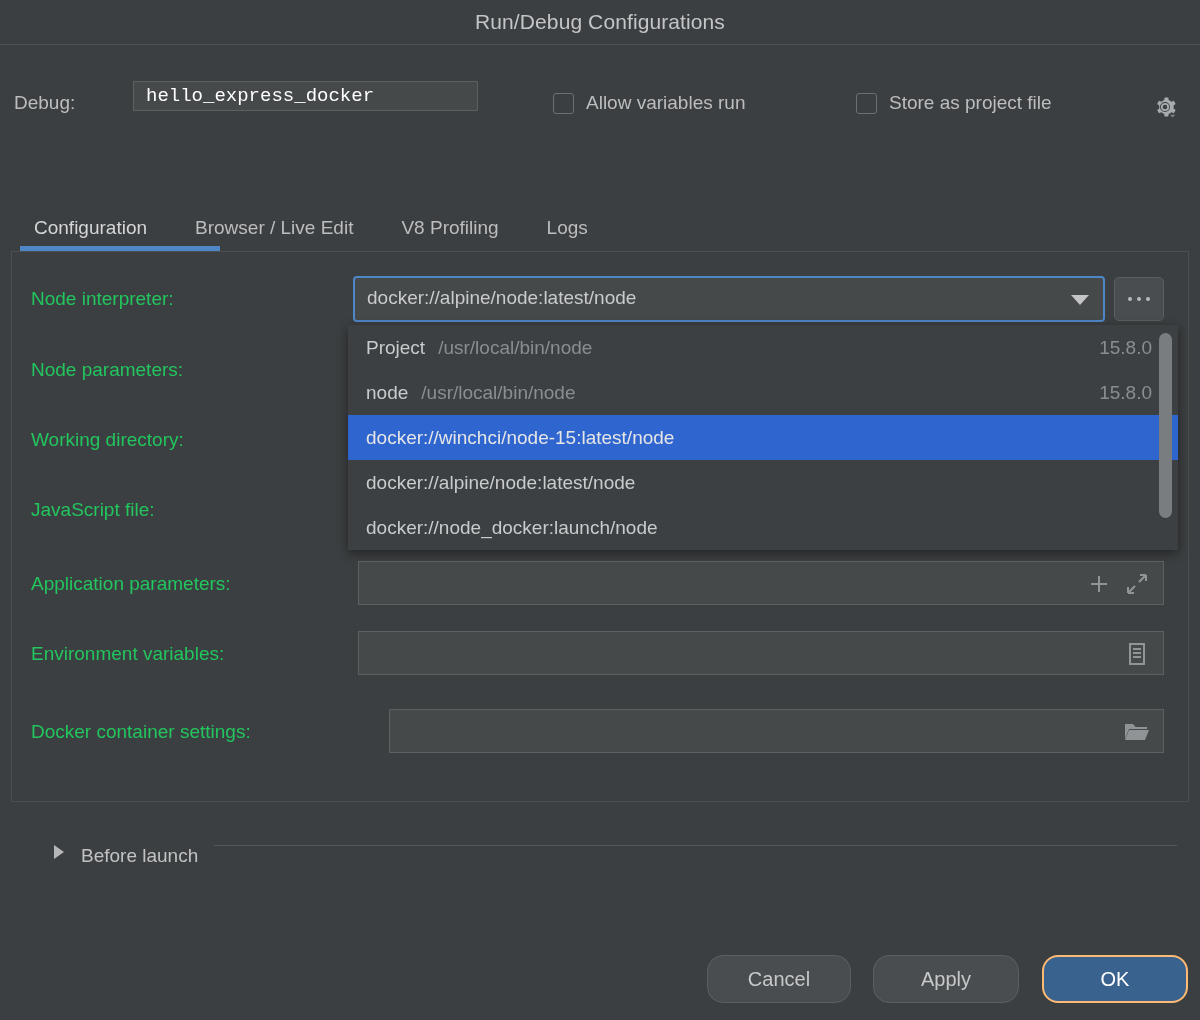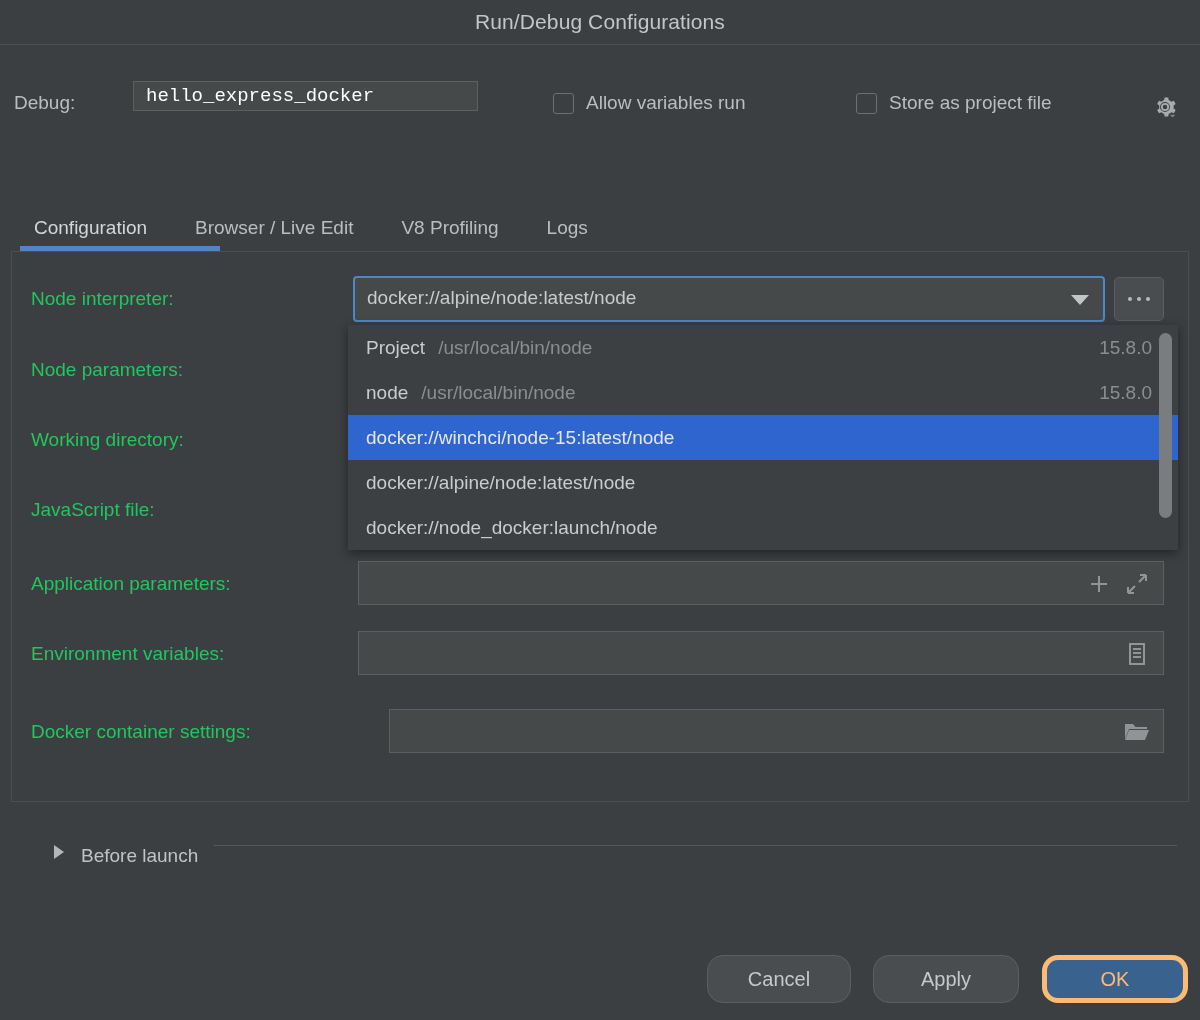--- a/index.html
+++ b/index.html
@@ -199,21 +199,21 @@
   .btn-cancel {
     left: 707px; width: 144px;
     background: #4a4d4f; border: 1px solid #5c5f61; color: #c6c8c9;
   }
   .btn-apply {
     left: 873px; width: 146px;
     background: #4a4d4f; border: 1px solid #5c5f61; color: #c6c8c9;
   }
   .btn-ok {
     left: 1042px; width: 146px;
-    background: #3a628f; border: 5px solid #fdba74; color: #fdba74;
+    background: #3a628f; border: 2px solid #fdba74; color: #ffffff;
   }
 </style>
 </head>
 <body>
 
 <div class="titlebar">
   <span class="titlebar-text">Run/Debug Configurations</span>
 </div>
 
 <div class="name-row">

